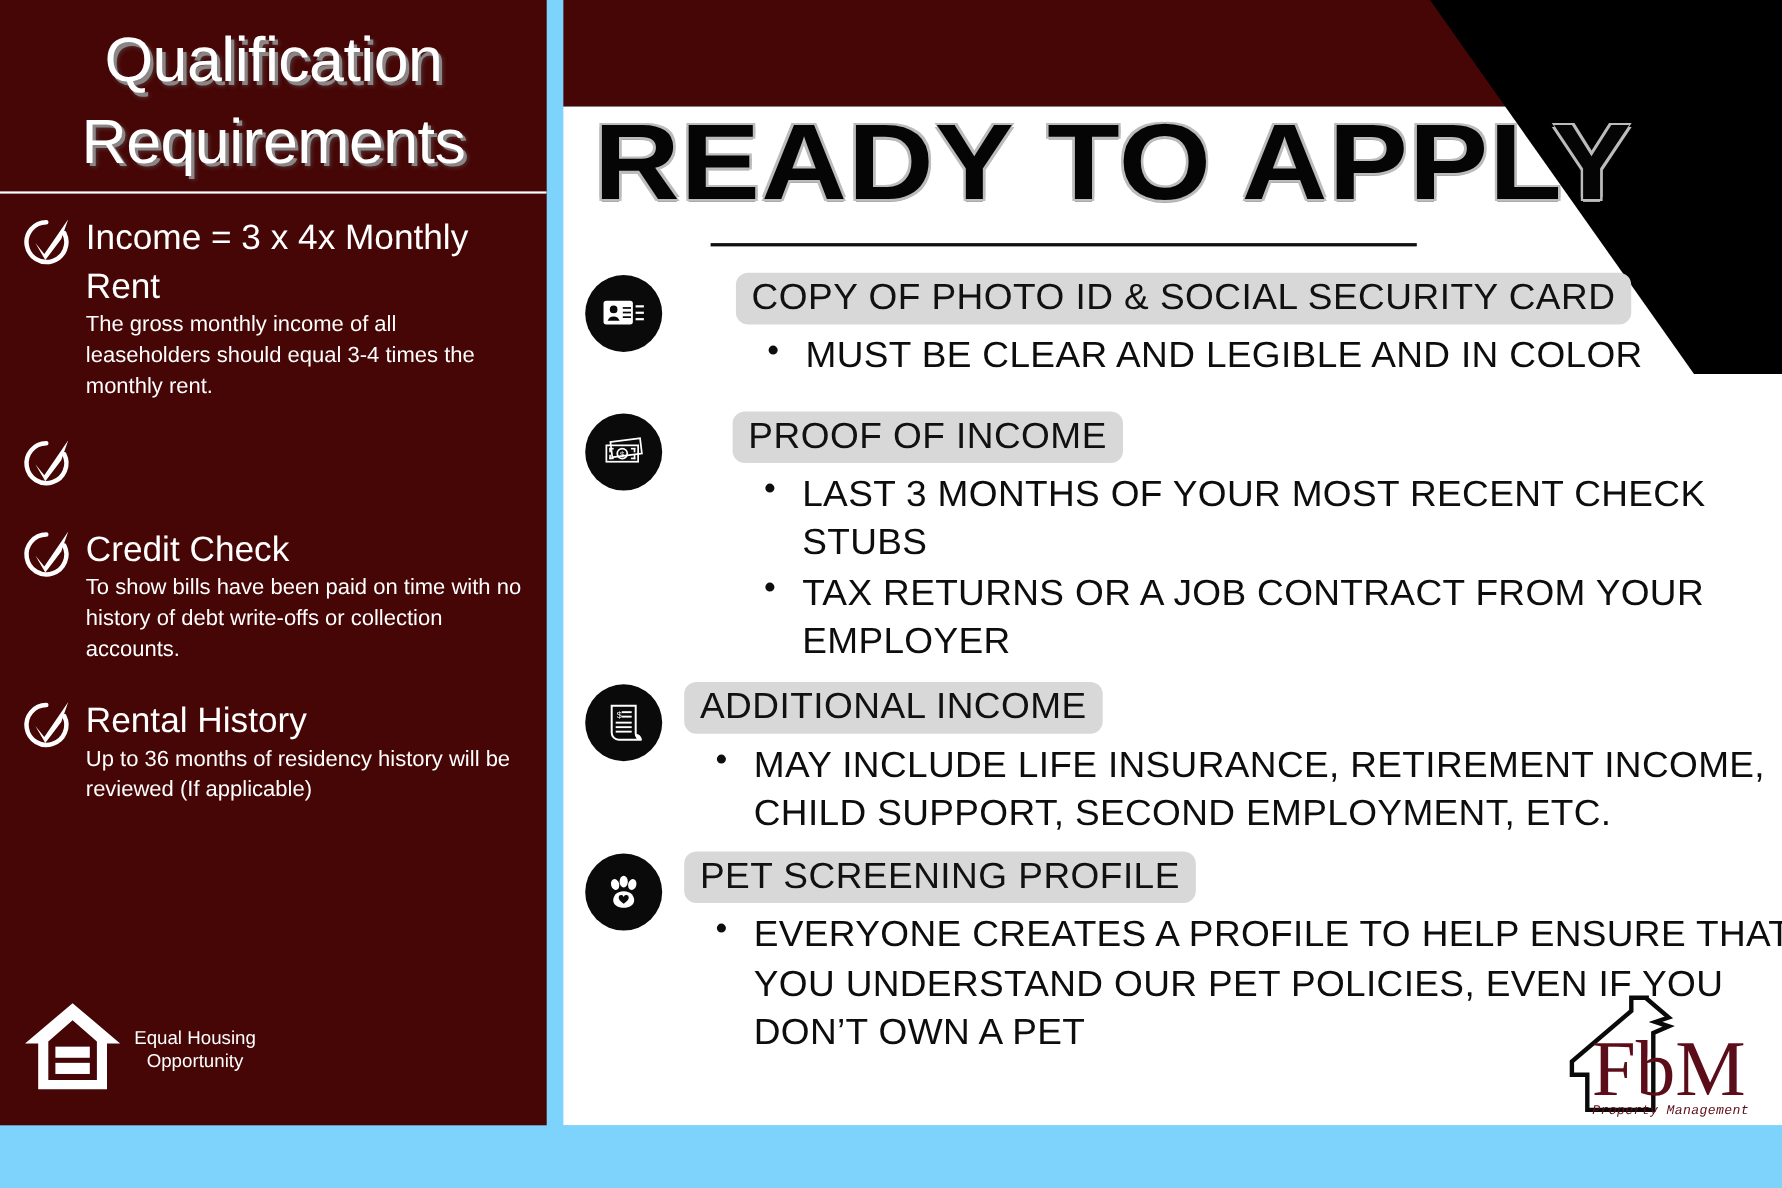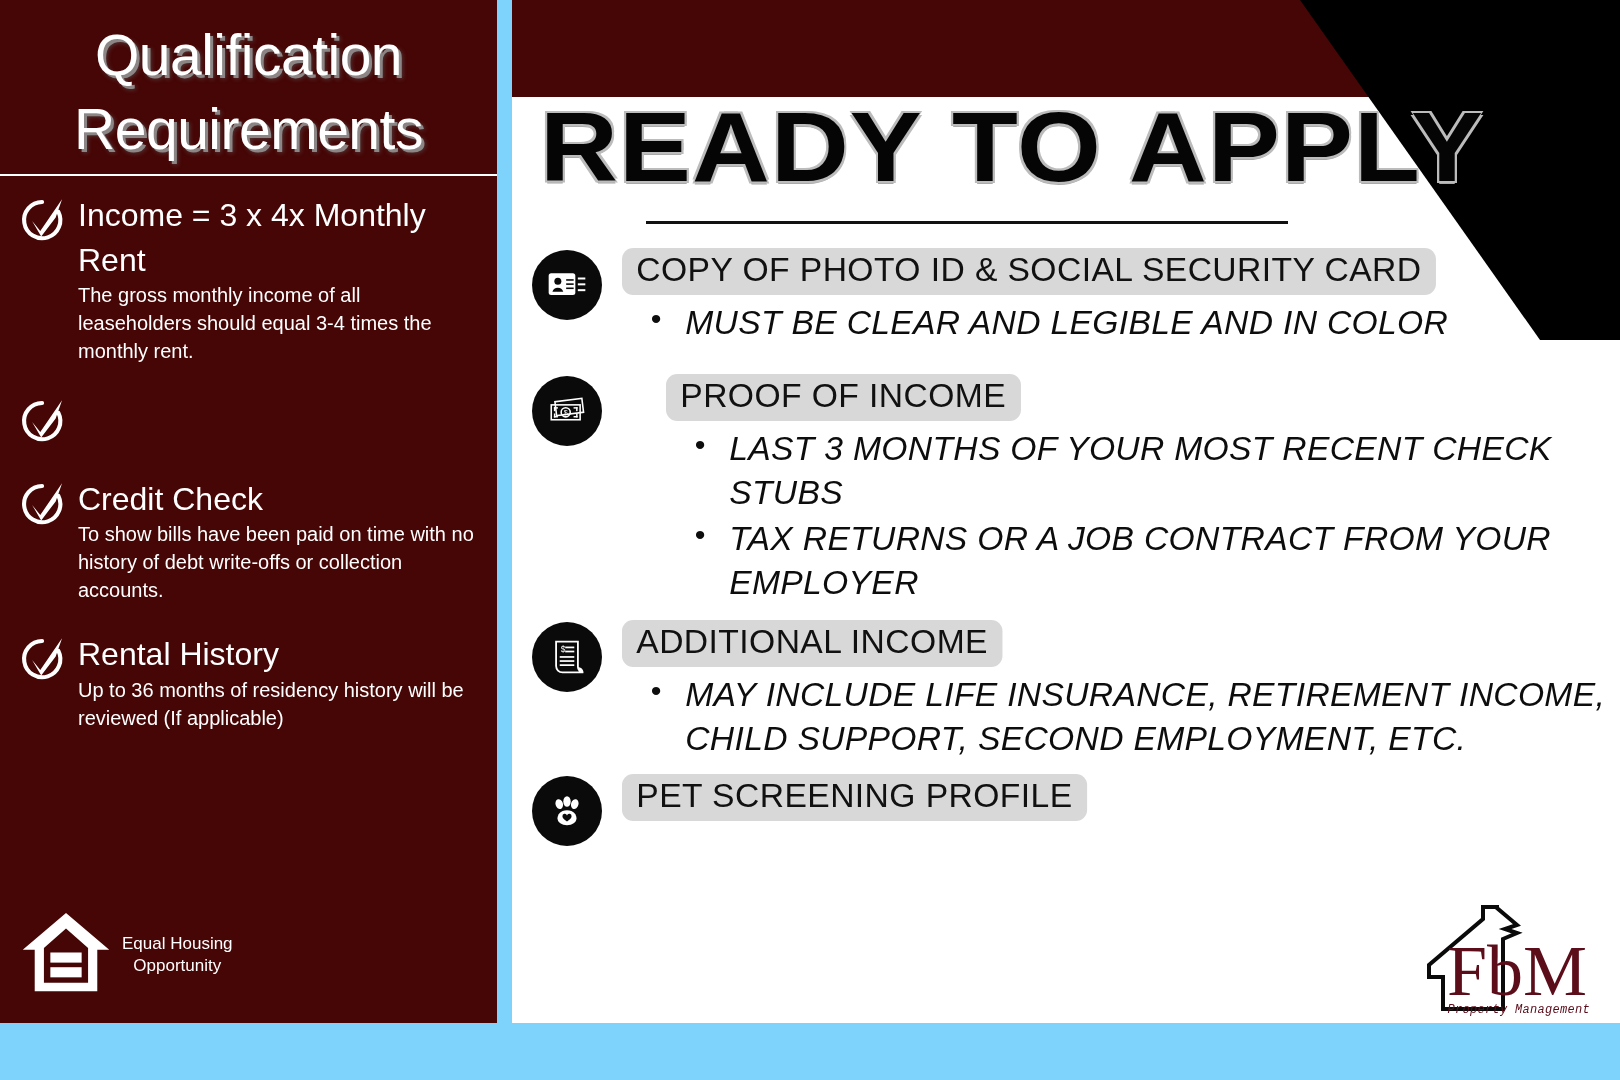--- a/index.html
+++ b/index.html
@@ -180,21 +180,20 @@
     line-height:1.12;
     letter-spacing:0.4px;
     font-weight:400;
     transform:scaleX(1.02);
     transform-origin:left center;
   }
   ul.sec-points {
     list-style:none;
     margin:6px 0 0 0;
     padding:0;
-    font-style:italic;
   }
   ul.sec-points li {
     position:relative;
     padding-left:62px;
     color:#0d0d0d;
     font-family:"Liberation Sans Narrow","Liberation Sans", sans-serif;
     font-size:33px;
     line-height:1.34;
     letter-spacing:0.3px;
     transform:scaleX(1.02);
@@ -317,21 +316,21 @@
 
     <svg style="position:absolute;right:0;top:0;width:420px;height:340px;" viewBox="0 0 420 340">
       <polygon points="100,0 420,0 420,340 340,340" fill="#000000"></polygon>
     </svg>
 
     <div id="apply-title">READY TO APPLY</div>
     <div id="apply-rule"></div>
 
     <div id="sections">
 
-      <div class="sec" style="margin-bottom:28px;">
+      <div class="sec" style="margin-bottom:28px;gap:47px;">
         <div class="sec-icon-col">
           <div class="circle-icon">
             <svg viewBox="0 0 48 36" width="40" height="30" aria-hidden="true">
               <rect x="2" y="4" width="32" height="26" rx="3" fill="#ffffff"></rect>
               <circle cx="13" cy="13.5" r="4.2" fill="#0a0a0a"></circle>
               <path d="M6.5 26 a6.8 6.8 0 0 1 13 0 Z" fill="#0a0a0a"></path>
               <rect x="23" y="11" width="9" height="1.9" fill="#0a0a0a"></rect>
               <rect x="23" y="16" width="9" height="1.9" fill="#0a0a0a"></rect>
               <rect x="23" y="21" width="9" height="1.9" fill="#0a0a0a"></rect>
               <rect x="37" y="9" width="9" height="2.4" fill="#ffffff"></rect>
@@ -412,20 +411,23 @@
               <ellipse cx="13" cy="14" rx="4.3" ry="5.8" fill="#ffffff" transform="rotate(-16 13 14)"></ellipse>
               <ellipse cx="22" cy="11" rx="4.3" ry="6.1" fill="#ffffff"></ellipse>
               <ellipse cx="31" cy="14" rx="4.3" ry="5.8" fill="#ffffff" transform="rotate(16 31 14)"></ellipse>
               <path d="M22 21 c-8 0 -11 5.5 -11 9.5 C11 35.5 16 38.5 22 38.5 c6 0 11 -3 11 -8 C33 26.5 30 21 22 21 Z" fill="#ffffff"></path>
               <path d="M22 34.2 c-3.6 -2.6 -5.3 -4.3 -5.3 -6.2 a2.7 2.7 0 0 1 5.3 -0.9 a2.7 2.7 0 0 1 5.3 0.9 c0 1.9 -1.7 3.6 -5.3 6.2 Z" fill="#0a0a0a"></path>
             </svg>
           </div>
         </div>
         <div class="sec-body">
           <div class="sec-label">PET SCREENING PROFILE</div>
+          <ul class="sec-points">
+            <li>EVERYONE CREATES A PROFILE TO HELP ENSURE THAT YOU UNDERSTAND OUR PET POLICIES, EVEN IF YOU DON’T OWN A PET</li>
+          </ul>
         </div>
       </div>
 
     </div>
 
     <div id="fbm-logo">
       <svg viewBox="0 0 175 120" width="175" height="120" aria-hidden="true">
         <path d="M8 78 L8 66 L62 20 L62 8 L76 8 L76 9 L96 26 L84 30 L96 34 L82 40 L82 110 L22 110 L22 78 Z" fill="none" stroke="#0a0a0a" stroke-width="4" stroke-linejoin="miter"></path>
         <text x="96" y="96" font-family="Liberation Serif, serif" font-size="72" fill="#5c0d1a" text-anchor="middle">FbM</text>
       </svg>

